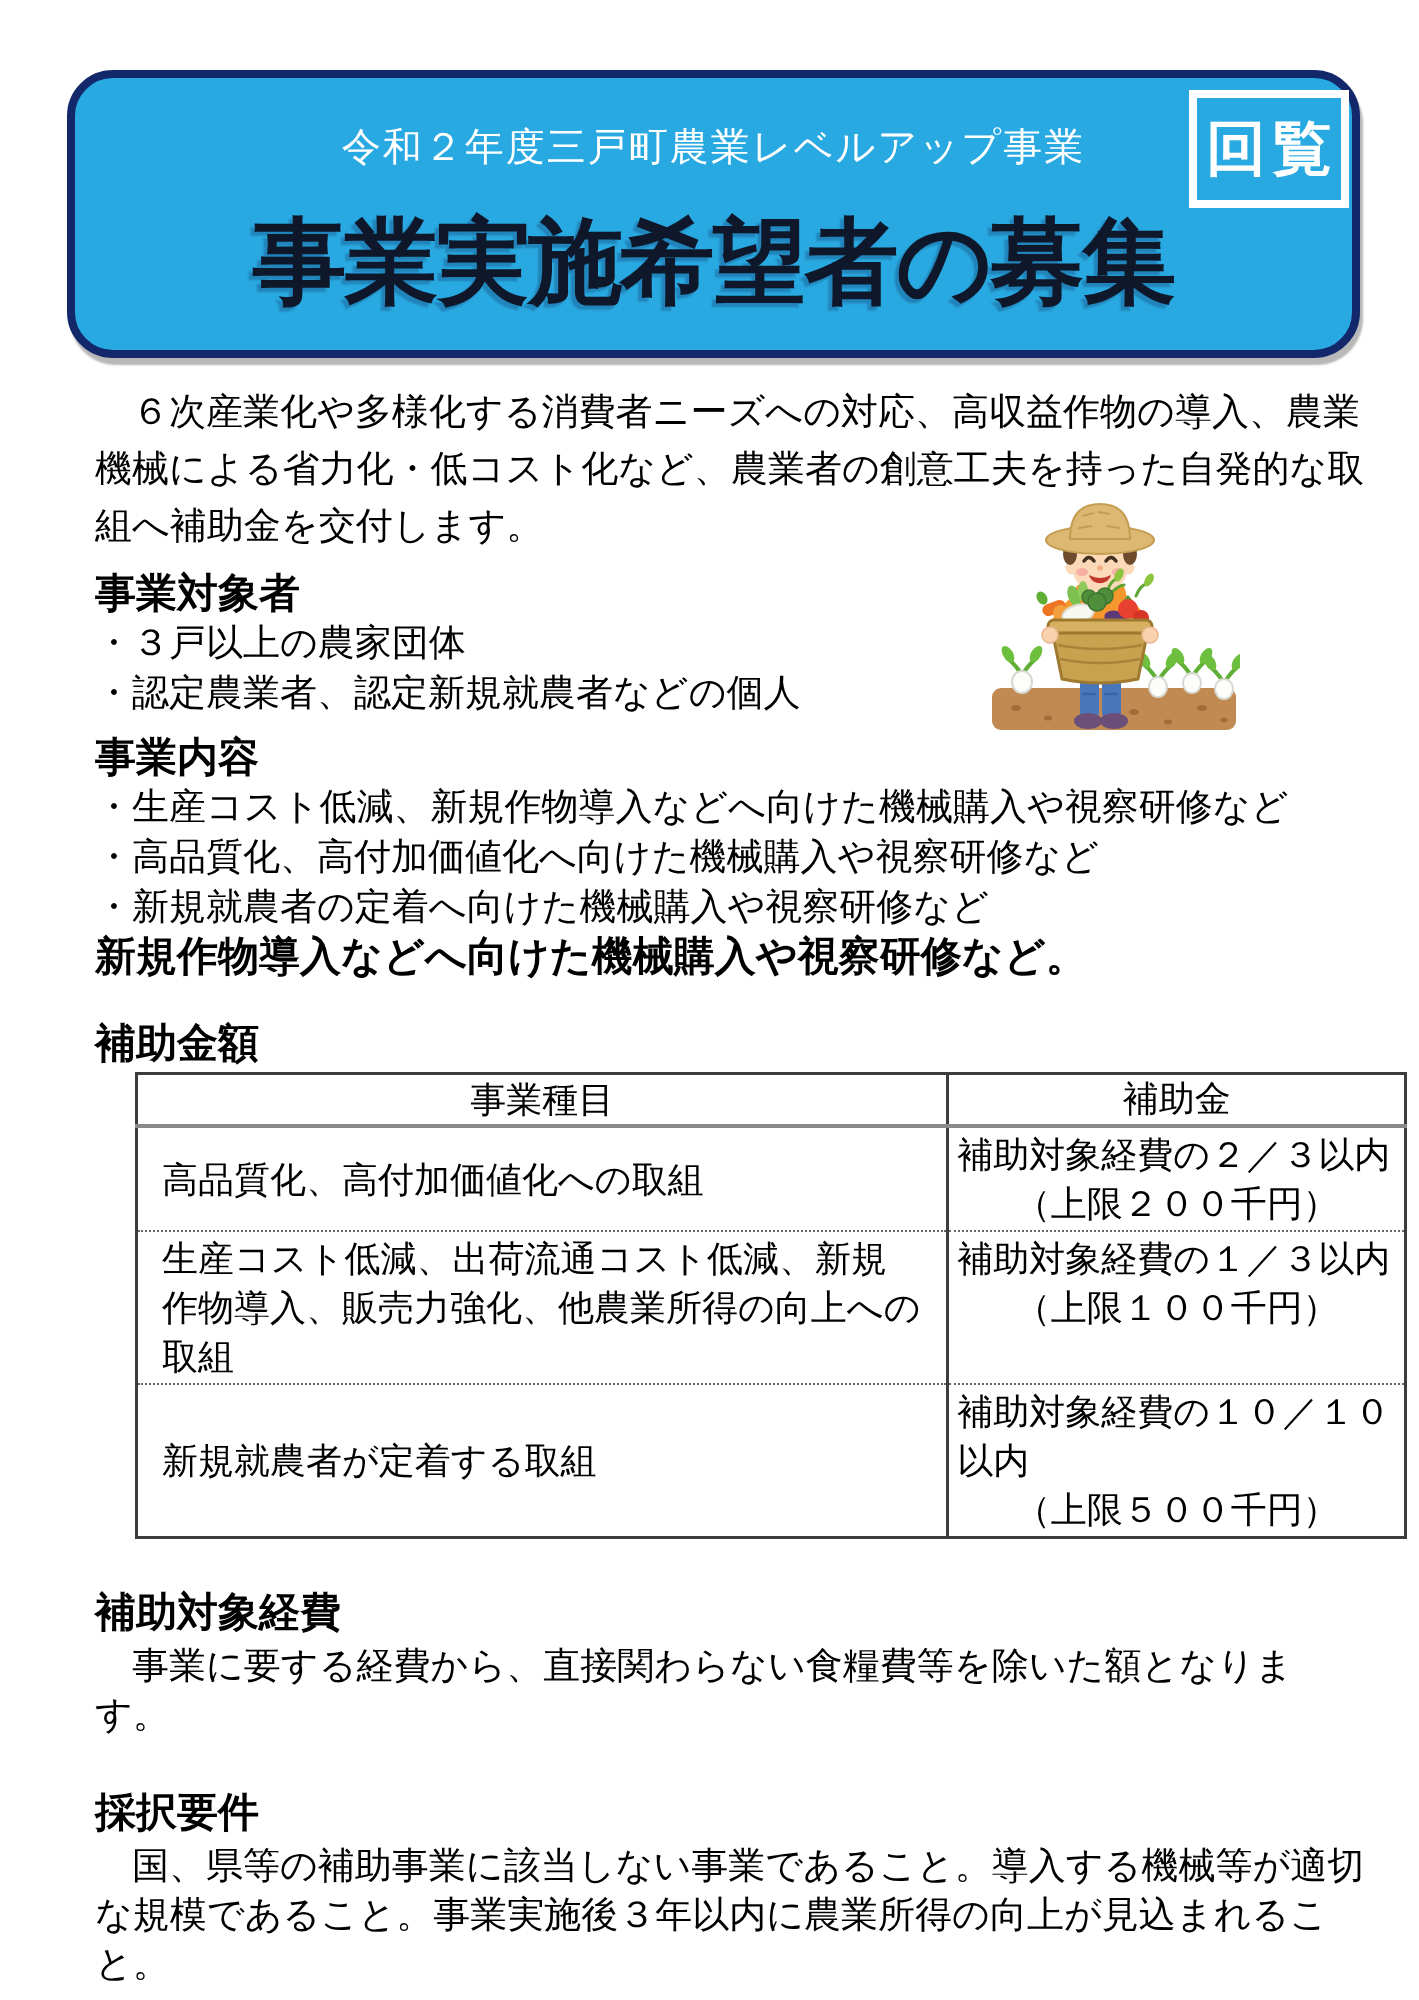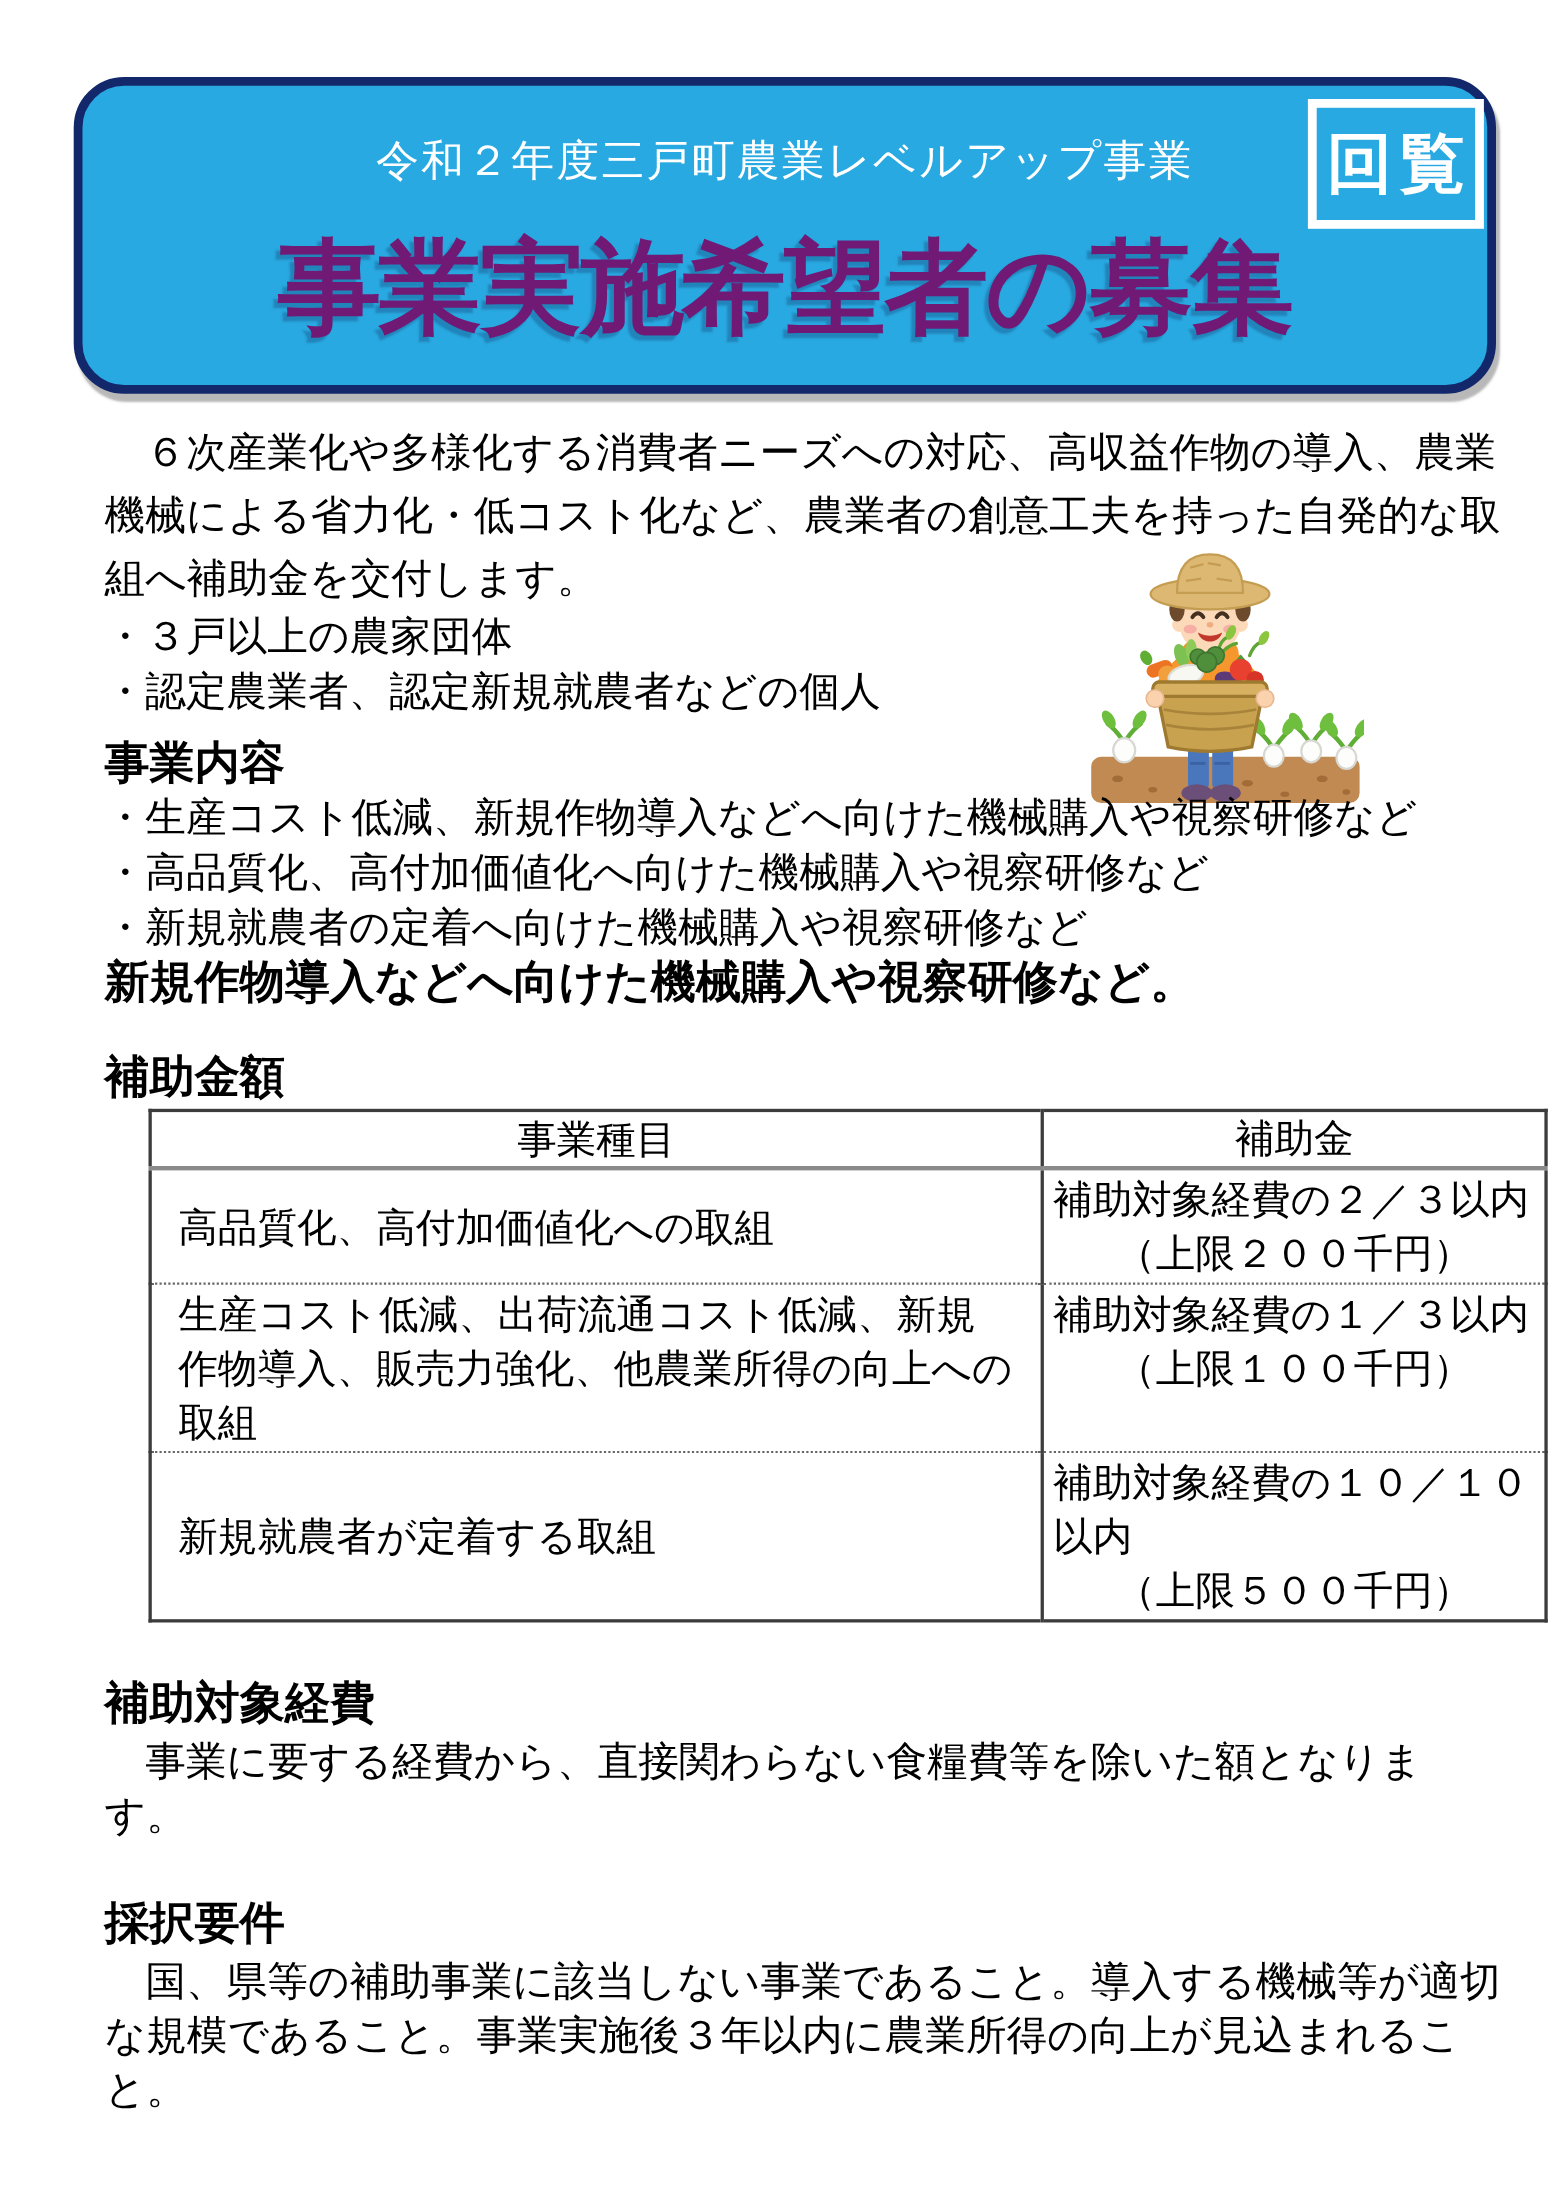--- a/index.html
+++ b/index.html
@@ -12,21 +12,21 @@
     position:absolute;left:67px;top:70px;width:1293px;height:288px;box-sizing:border-box;
     background:#29A9E1;border:8px solid #13286B;border-radius:46px;
     box-shadow:3px 7px 2px rgba(125,125,125,.55);
   }
   .header-subtitle{
     position:absolute;top:48px;left:0;right:0;text-align:center;
     color:#fff;font-size:39px;letter-spacing:2px;line-height:42px;
   }
   .header-title{
     position:absolute;top:134px;left:0;right:0;text-align:center;
-    color:#701a75;font-size:94px;font-weight:900;letter-spacing:-2px;line-height:100px;
+    color:#0f172a;font-size:94px;font-weight:900;letter-spacing:-2px;line-height:100px;
     text-shadow:-4px 4px 2px rgba(16,48,96,.30);
   }
   .kairan-badge{
     position:absolute;left:1114px;top:12px;width:160px;height:118px;box-sizing:border-box;
     border:8px solid #ffffff;display:flex;align-items:center;justify-content:center;
     color:#ffffff;font-size:60px;font-weight:900;letter-spacing:6px;text-indent:6px;
   }
   
   .content{position:absolute;left:95px;top:383px;width:1272px;}
   .intro{margin:0;font-size:37px;line-height:57px;}
@@ -161,20 +161,21 @@
     <path d="M72,177 Q112,185 152,177" stroke="#A8843B" stroke-width="2.5" fill="none"></path>
     <rect x="60" y="138" width="104" height="13" rx="6" fill="#D7B161" stroke="#9E7A30" stroke-width="3"></rect>
     <circle cx="62" cy="153" r="8" fill="#FAD3AE" stroke="#E8B68F" stroke-width="1.5"></circle>
     <circle cx="162" cy="153" r="8" fill="#FAD3AE" stroke="#E8B68F" stroke-width="1.5"></circle>
   </svg>
 
   <div class="content">
 
     <p class="intro">　６次産業化や多様化する消費者ニーズへの対応、高収益作物の導入、農業機械による省力化・低コスト化など、農業者の創意工夫を持った自発的な取組へ補助金を交付します。</p>
 
+    <h2>事業対象者</h2>
     <div class="bullet">・３戸以上の農家団体</div>
     <div class="bullet">・認定農業者、認定新規就農者などの個人</div>
 
     <h2>事業内容</h2>
     <div class="bullet">・生産コスト低減、新規作物導入などへ向けた機械購入や視察研修など</div>
     <div class="bullet">・高品質化、高付加価値化へ向けた機械購入や視察研修など</div>
     <div class="bullet">・新規就農者の定着へ向けた機械購入や視察研修など</div>
     <div class="emphasis">新規作物導入などへ向けた機械購入や視察研修など。</div>
 
     <h2 class="mt-subsidy">補助金額</h2>

